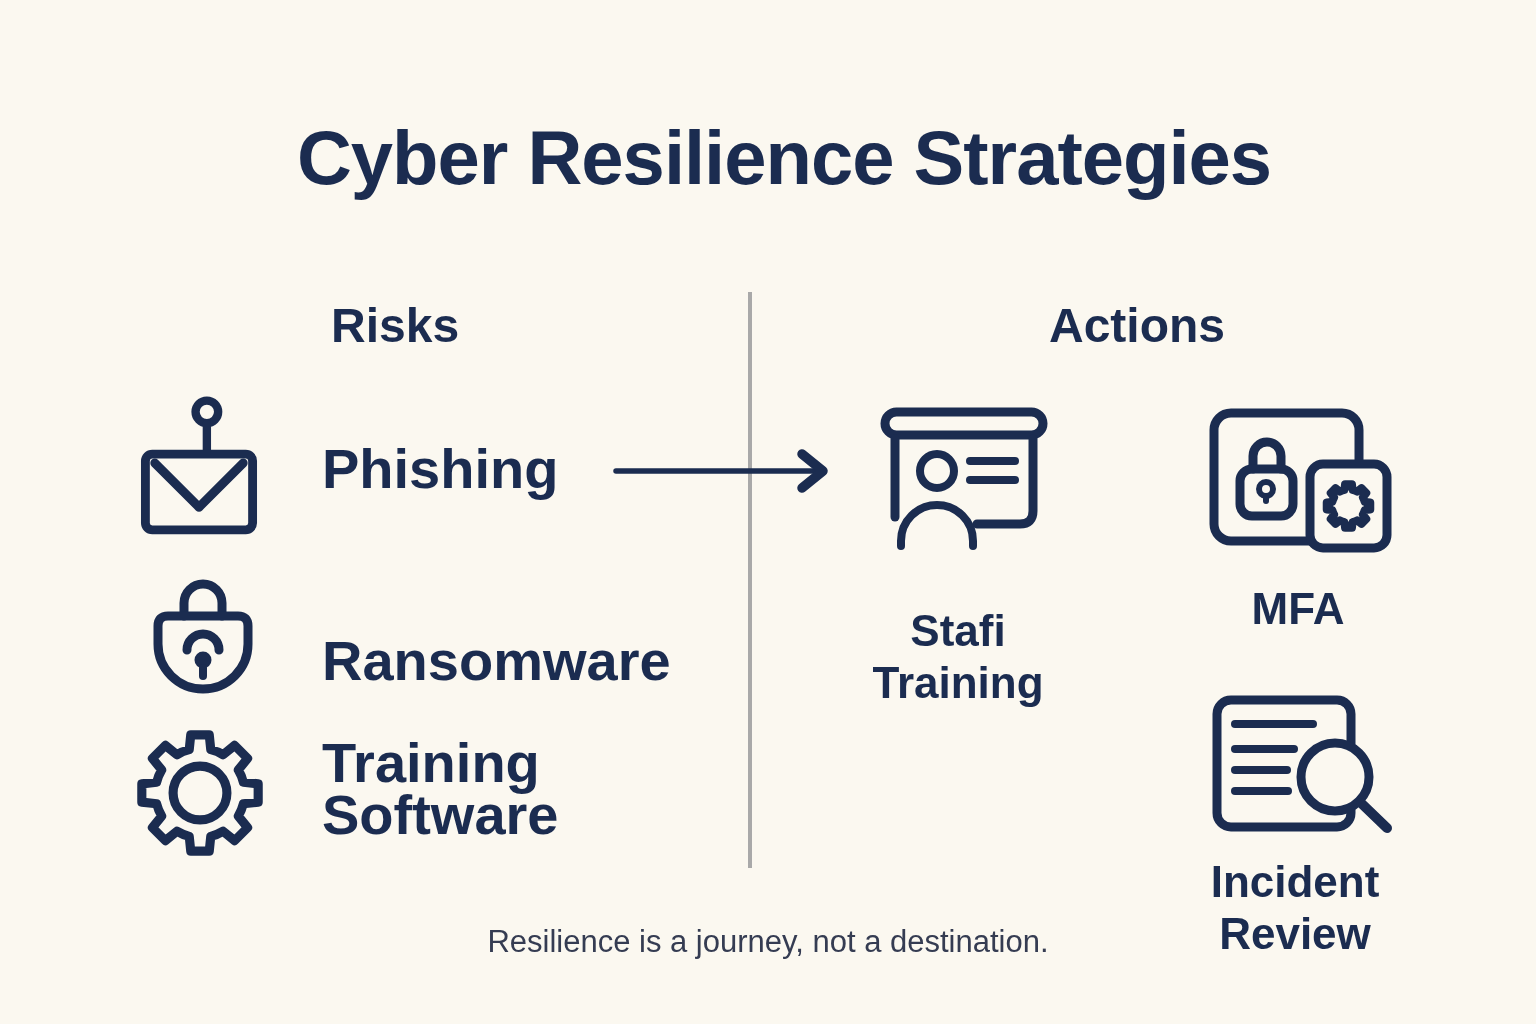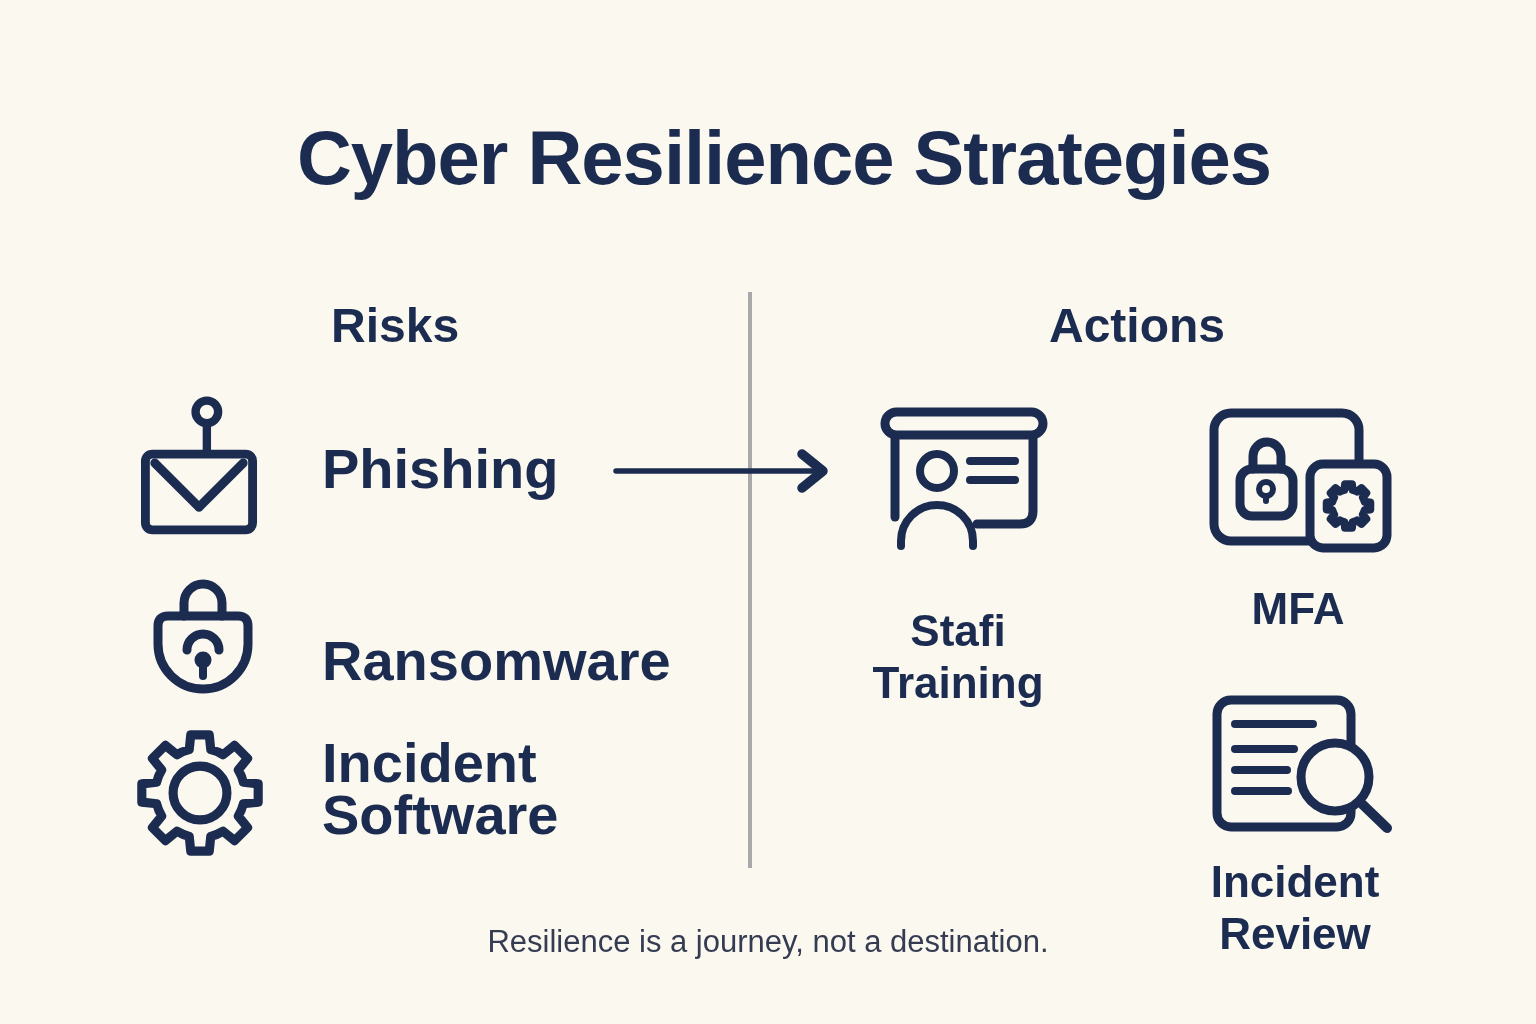--- a/index.html
+++ b/index.html
@@ -82,21 +82,21 @@
       A44,44 0 0 1 102.7,87.7 L111.9,99.1 L99.1,111.9 L87.7,102.7
       A44,44 0 0 1 75.6,107.7 L74.1,122.3 L55.9,122.3 L54.4,107.7
       A44,44 0 0 1 42.3,102.7 L30.9,111.9 L18.1,99.1 L27.3,87.7
       A44,44 0 0 1 22.3,75.6 L7.7,74 L7.7,56 L22.3,54.4
       A44,44 0 0 1 27.3,42.3 L18.1,30.9 L30.9,18.1 L42.3,27.3
       A44,44 0 0 1 54.4,22.3 L55.9,7.7 L74.1,7.7 L75.6,22.3
       A44,44 0 0 1 87.7,27.3 L99.1,18.1 L111.9,30.9 L102.7,42.3
       A44,44 0 0 1 107.7,54.4 Z"></path>
     <circle cx="65" cy="65" r="26.5" stroke-width="9"></circle>
   </svg>
-  <div class="risk-label lbl-unpatched">Incident Software</div>
+  <div class="risk-label lbl-unpatched">Training Software</div>
 
   <svg class="ic svg-arrow" width="222" height="44" viewBox="0 0 222 44">
     <line x1="4" y1="22" x2="205" y2="22" stroke-width="5.5"></line>
     <path d="M190,5 L211,22 L190,39" stroke-width="9.5"></path>
   </svg>
 
   <svg class="ic svg-training" width="190" height="170" viewBox="0 0 190 170">
     <rect x="15" y="22" width="158" height="23" rx="11.5" stroke-width="9"></rect>
     <path d="M25,49 V127" stroke-width="9"></path>
     <path d="M163,49 V121 Q163,134 150,134 H107" stroke-width="9"></path>

